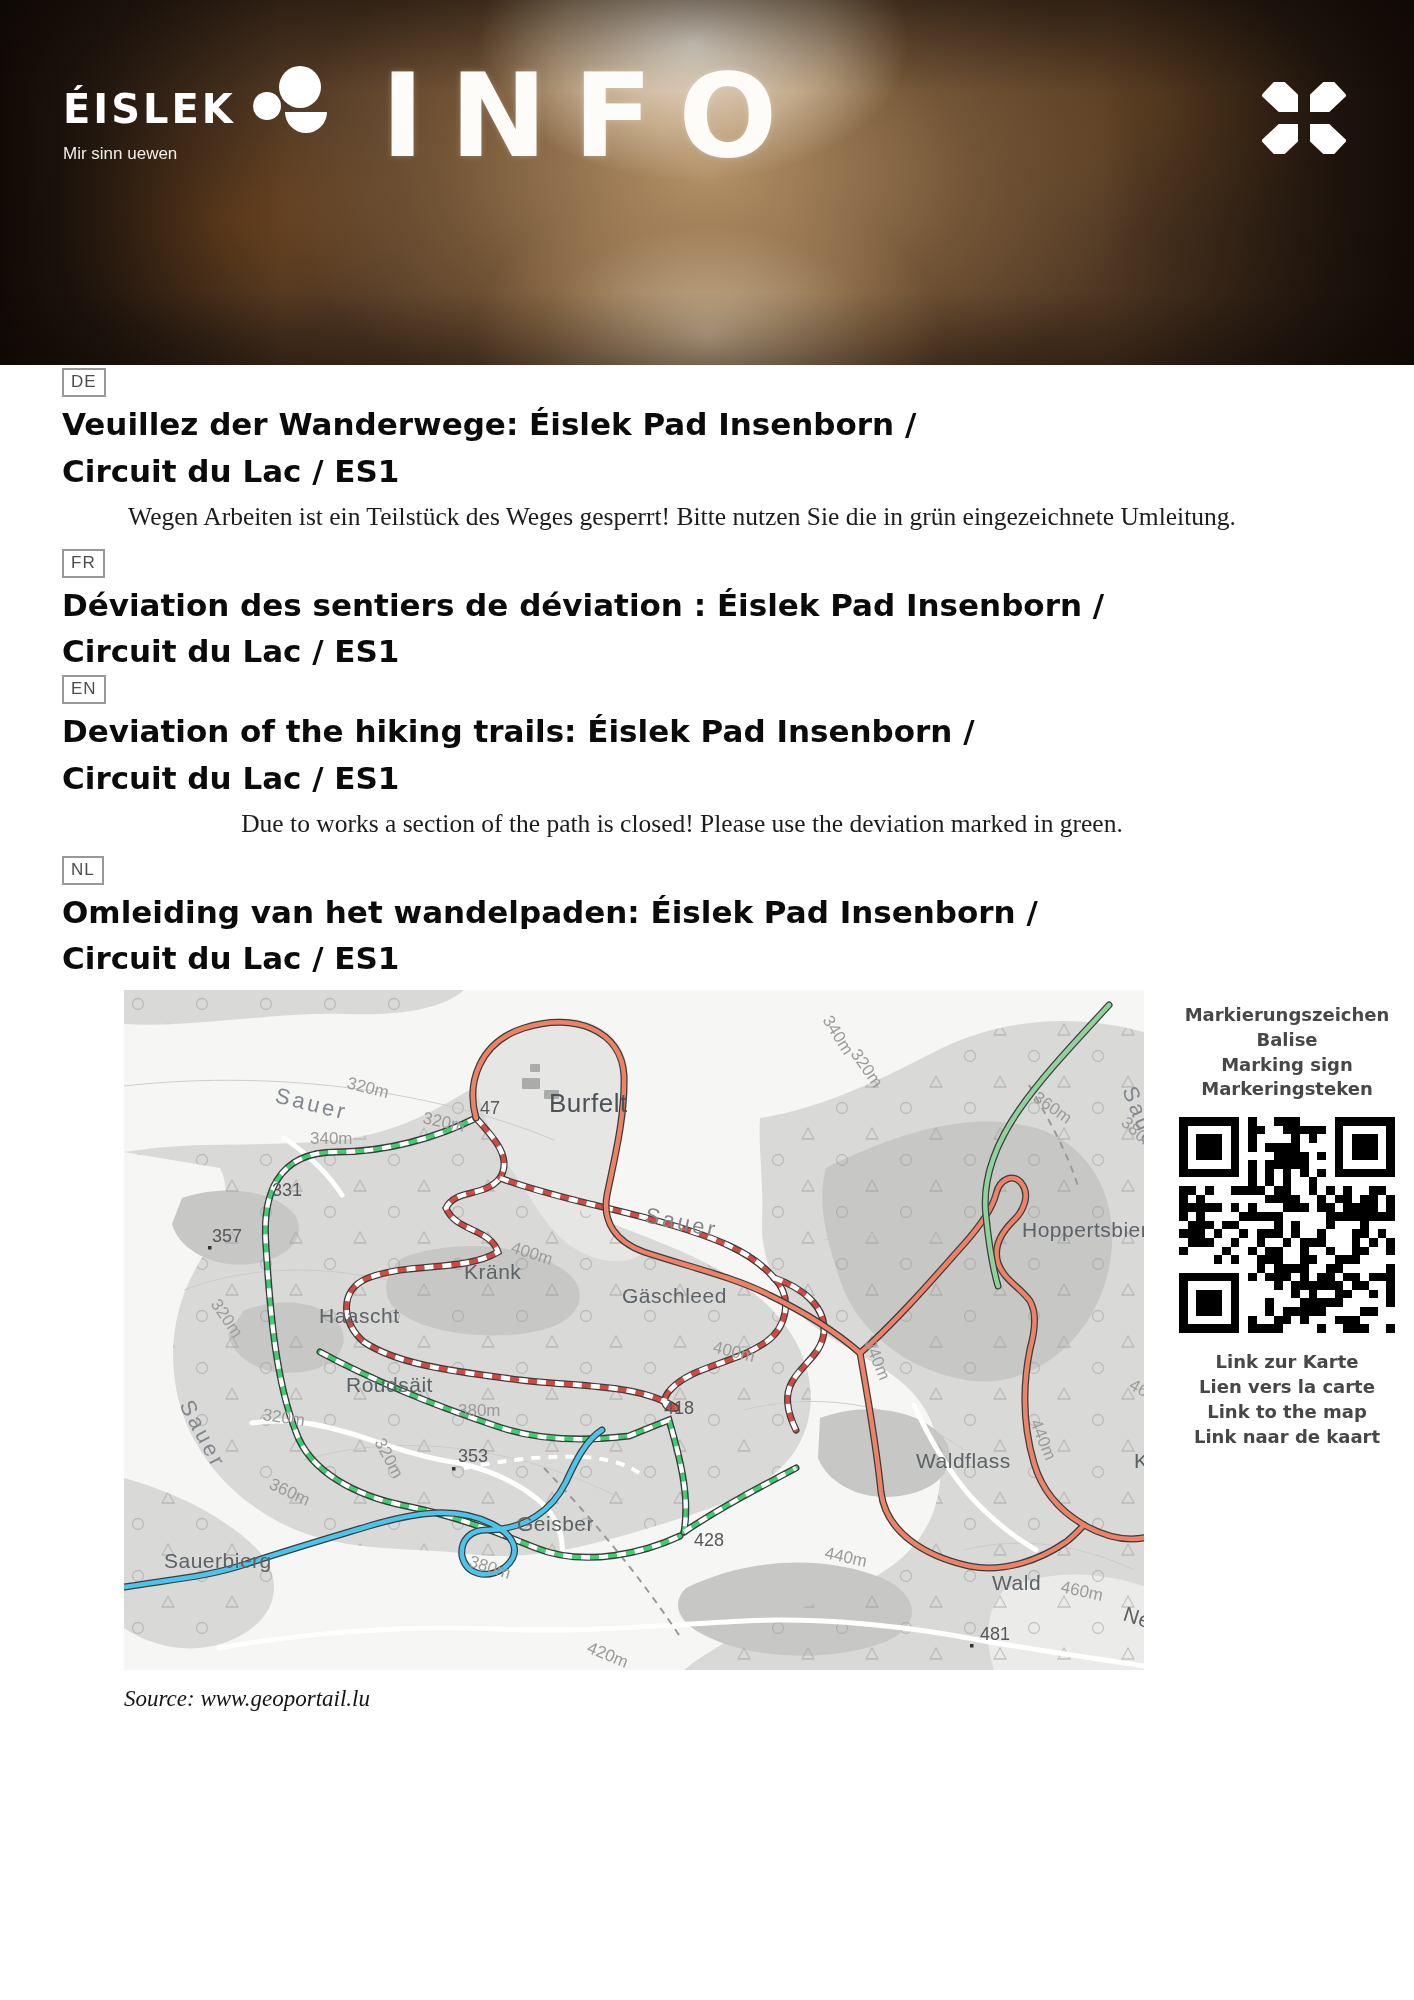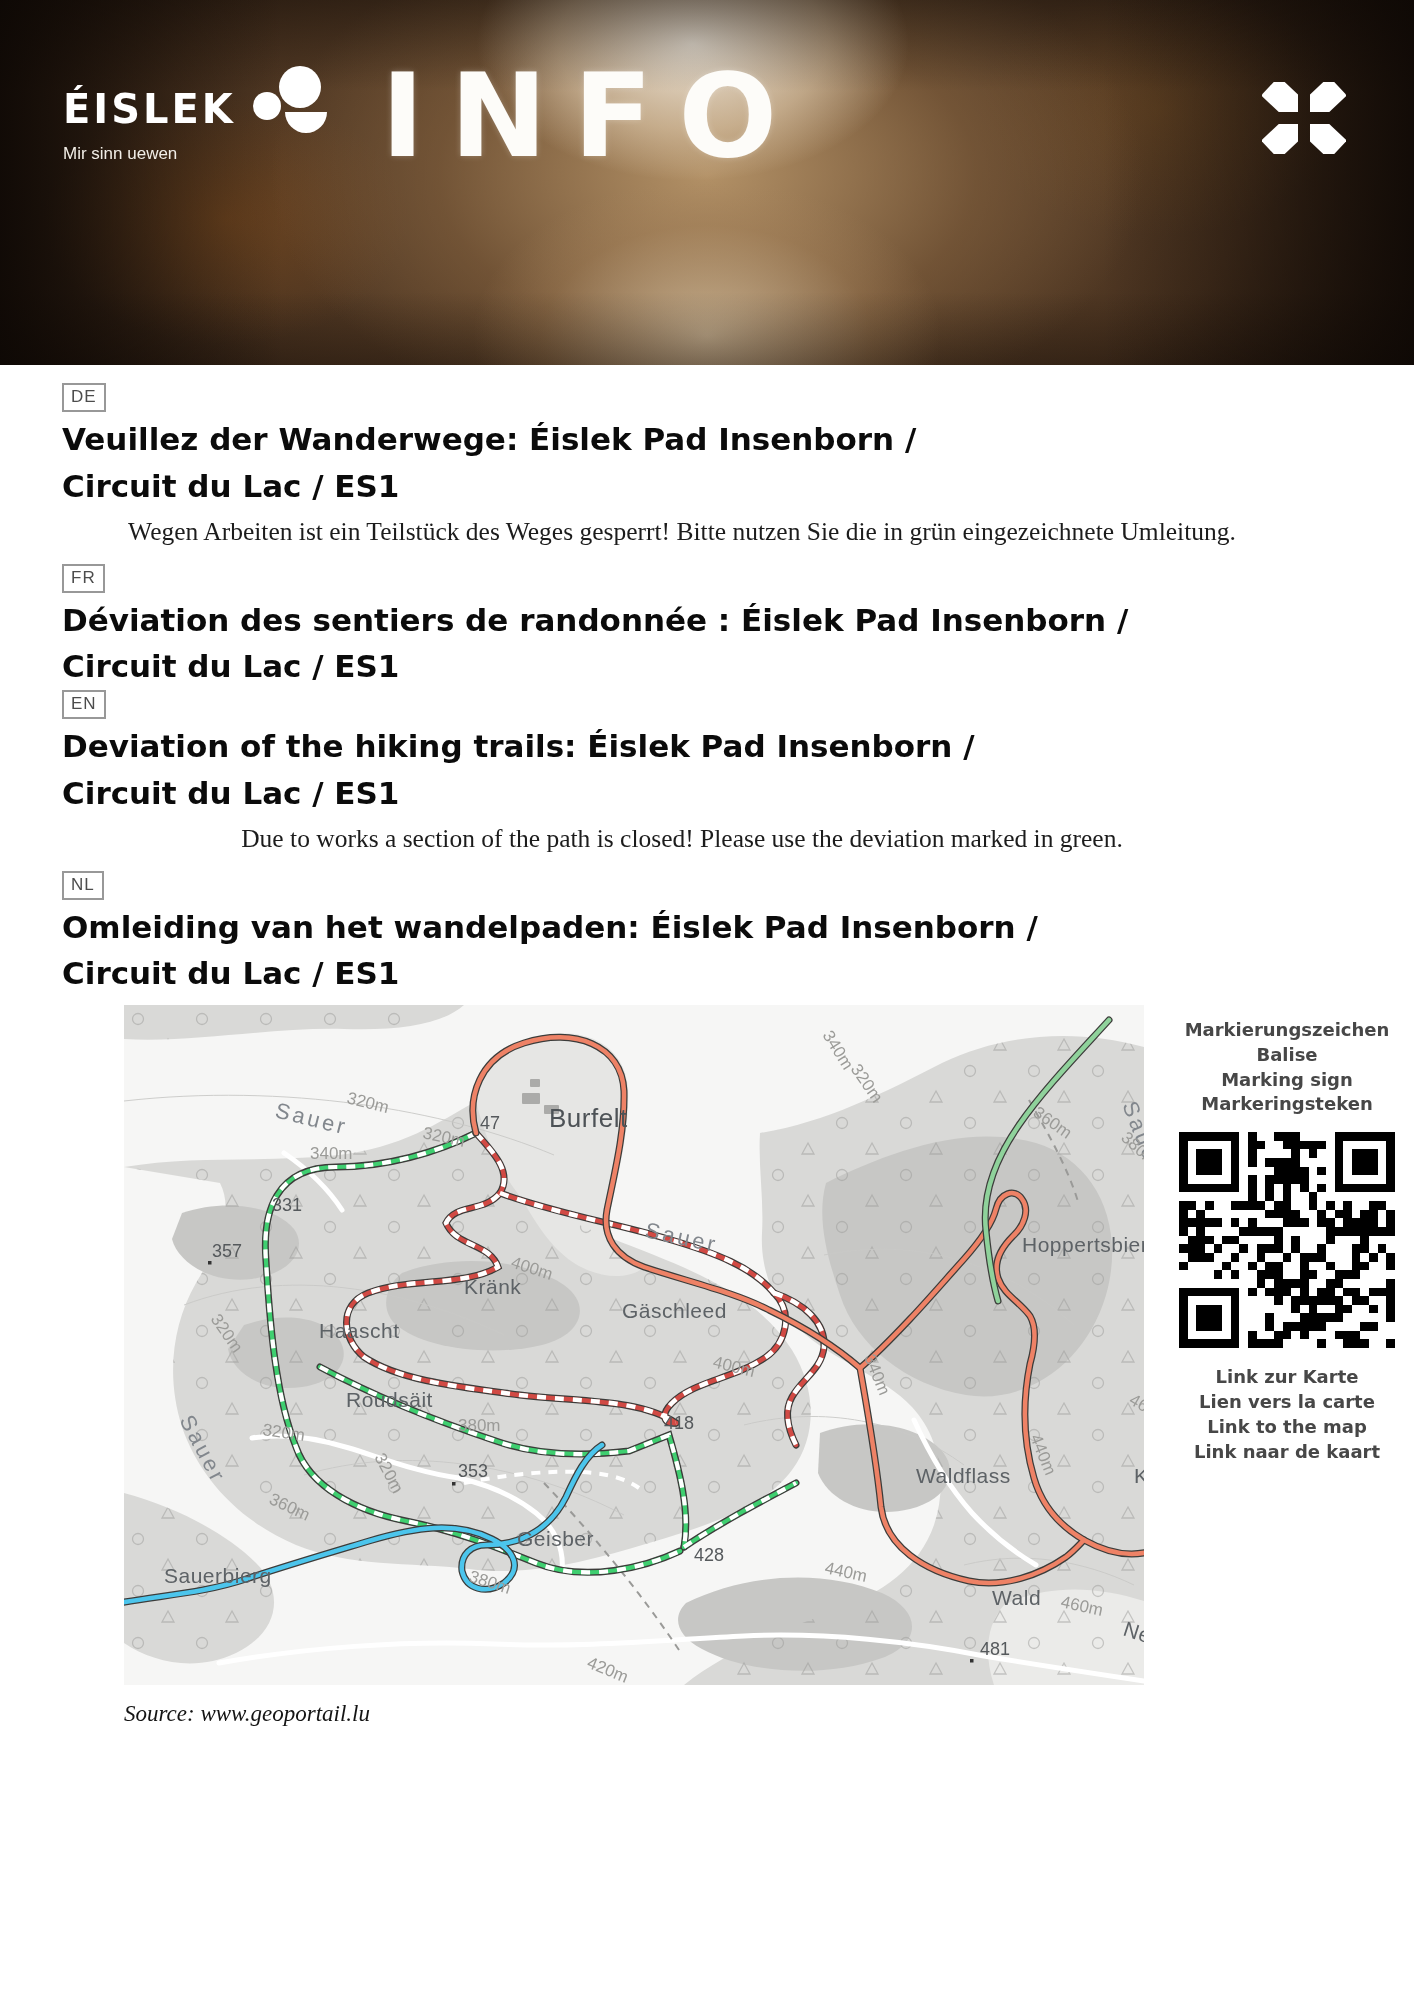--- a/index.html
+++ b/index.html
@@ -27,21 +27,21 @@
   .bd { position:absolute; background:#fff; }
   .bd-big { left:26px; top:0; width:42px; height:42px; border-radius:50%; }
   .bd-med { left:0; top:26px; width:28px; height:28px; border-radius:50%; }
   .bd-half { left:32px; top:46px; width:42px; height:21px; border-radius:0 0 42px 42px; }
   .hero-title { position:absolute; left:592px; top:48px; transform:translateX(-50%); z-index:3;
       font-family:"DejaVu Sans", sans-serif; font-size:116px; font-weight:700;
       letter-spacing:26px; color:#fdfcf9; text-shadow:0 0 6px rgba(255,255,255,.25); }
   .hero-x { position:absolute; right:68px; top:82px; width:84px; height:72px; z-index:3; }
 
   
-  .content { padding:18px 62px 0 62px; }
+  .content { padding:3px 62px 0 62px; }
   .lang-badge { display:inline-block; border:2px solid #989898; color:#4c4c4c; background:#fff;
       font-size:17px; line-height:1.2; padding:2px 7px 3px; letter-spacing:1px; margin-bottom:2px; }
   .sec-title { font-family:"DejaVu Sans", sans-serif; font-weight:700; font-size:31px;
       color:#0b0b0b; line-height:1.5; margin-top:2px; }
   .sec-body { font-family:"Liberation Serif", serif; font-size:25.5px; color:#1c1c1c;
       line-height:1.42; margin:5px 0 13px; max-width:1240px;text-align:center; }
 
   
   .map-row { display:flex; padding:0 62px; margin-top:8px; }
   .map-fig { width:1020px; }
@@ -110,21 +110,21 @@
       <h1 class="sec-title">
         <div>Veuillez der Wanderwege: Éislek Pad Insenborn /</div>
         <div>Circuit du Lac / ES1</div>
       </h1>
       <p class="sec-body">Wegen Arbeiten ist ein Teilstück des Weges gesperrt! Bitte nutzen Sie die in grün eingezeichnete Umleitung.</p>
     </section>
 
     <section>
       <span class="lang-badge">FR</span>
       <h1 class="sec-title">
-        <div>Déviation des sentiers de randonnée : Éislek Pad Insenborn /</div>
+        <div>Déviation des sentiers de déviation : Éislek Pad Insenborn /</div>
         <div>Circuit du Lac / ES1</div>
       </h1>
     </section>
 
     <section>
       <span class="lang-badge">EN</span>
       <h1 class="sec-title">
         <div>Deviation of the hiking trails: Éislek Pad Insenborn /</div>
         <div>Circuit du Lac / ES1</div>
       </h1>

